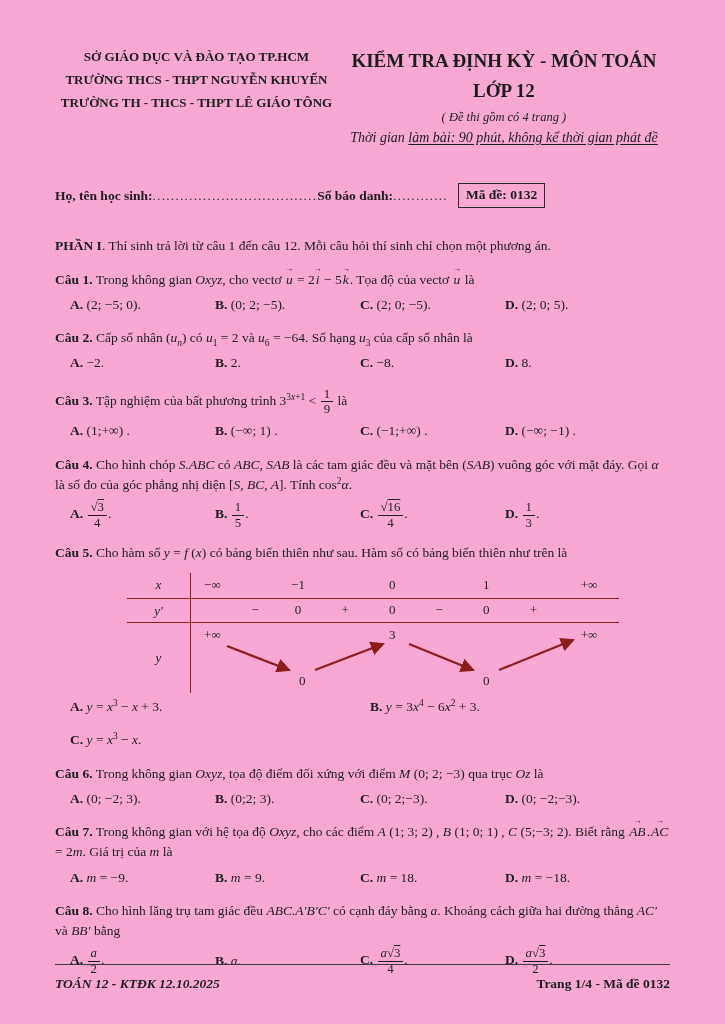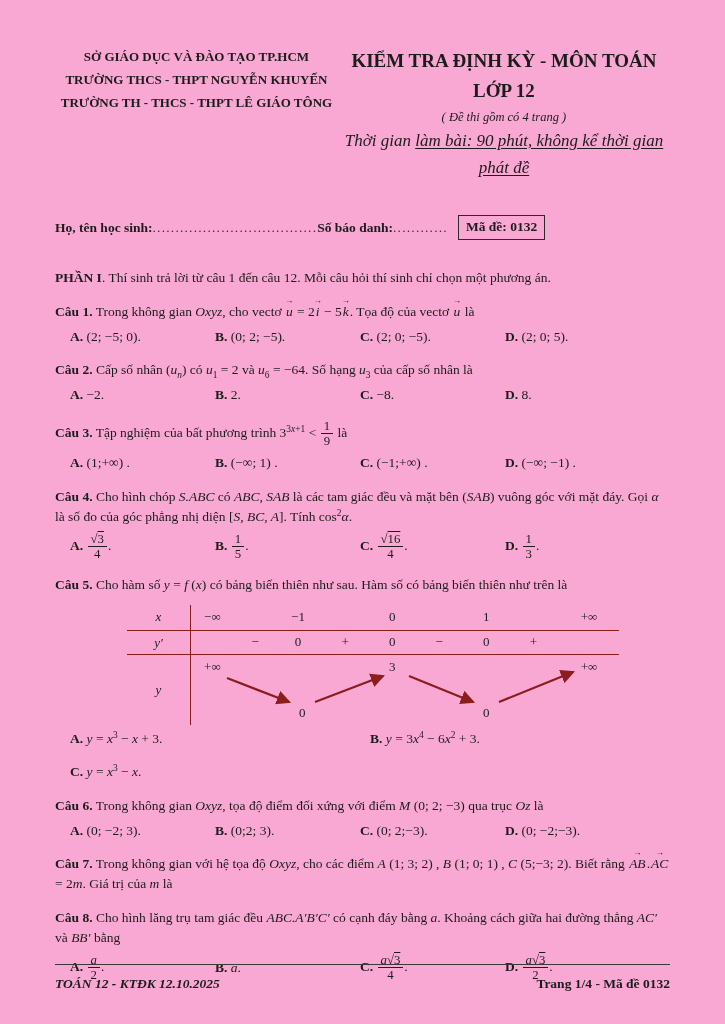--- a/index.html
+++ b/index.html
@@ -11,21 +11,21 @@
     font-family:"Liberation Serif","DejaVu Serif",serif;
     font-size:13.5px; line-height:1.5; overflow:hidden;
     padding:46px 55px 0 55px;
   }
   
   .hdr { display:flex; margin-bottom:34px; }
   .hdr-left { width:46%; text-align:center; font-weight:bold; line-height:1.75; font-size:13px; }
   .hdr-right { width:54%; text-align:center; line-height:1.6; }
   .hdr-title { font-weight:bold; font-size:19px; }
   .hdr-sub { font-style:italic; font-size:12.5px; }
-  .hdr-time { font-style:italic; font-size:17px; }
+  .hdr-time { font-style:italic; font-size:14px; }
   .hdr-time u { text-underline-offset:2px; }
   
   .student { display:flex; align-items:center; gap:0; margin-bottom:28px; white-space:nowrap; }
   .student b { font-weight:bold; }
   .dots { letter-spacing:1.2px; color:#333; overflow:hidden; }
   .code-box { border:1.4px solid #2a2a2a; font-weight:bold; padding:1px 7px 2px; margin-left:10px; }
   
   .part { margin:0 0 4px 0; }
   .part b { font-weight:bold;margin-top:24px; }
   .q-block { margin-top:13px; }
@@ -196,20 +196,26 @@
     <div class="opts">
       <span class="opt"><b class="okey">A.</b> <span>(0; −2; 3).</span></span>
       <span class="opt"><b class="okey">B.</b> <span>(0;2; 3).</span></span>
       <span class="opt"><b class="okey">C.</b> <span>(0; 2;−3).</span></span>
       <span class="opt"><b class="okey">D.</b> <span>(0; −2;−3).</span></span>
     </div>
   </div>
 
   <div class="q-block">
     <p class="q"><b class="qlabel">Câu 7.</b> <span>Trong không gian với hệ tọa độ <i>Oxyz</i>, cho các điểm <i>A</i> (1; 3; 2) , <i>B</i> (1; 0; 1) , <i>C</i> (5;−3; 2). Biết rằng <span class="vec">AB</span>.<span class="vec">AC</span> = 2<i>m</i>. Giá trị của <i>m</i> là</span></p>
+    <div class="opts">
+      <span class="opt"><b class="okey">A.</b> <span><i>m</i> = −9.</span></span>
+      <span class="opt"><b class="okey">B.</b> <span><i>m</i> = 9.</span></span>
+      <span class="opt"><b class="okey">C.</b> <span><i>m</i> = 18.</span></span>
+      <span class="opt"><b class="okey">D.</b> <span><i>m</i> = −18.</span></span>
+    </div>
   </div>
 
   <div class="q-block">
     <p class="q"><b class="qlabel">Câu 8.</b> <span>Cho hình lăng trụ tam giác đều <i>ABC.A′B′C′</i> có cạnh đáy bằng <i>a</i>. Khoảng cách giữa hai đường thẳng <i>AC′</i> và <i>BB′</i> bằng</span></p>
     <div class="opts">
       <span class="opt"><b class="okey">A.</b> <span><span class="fr"><span class="n"><i>a</i></span><span class="d">2</span></span>.</span></span>
       <span class="opt"><b class="okey">B.</b> <span><i>a</i>.</span></span>
       <span class="opt"><b class="okey">C.</b> <span><span class="fr"><span class="n"><i>a</i>√<span class="ov">3</span></span><span class="d">4</span></span>.</span></span>
       <span class="opt"><b class="okey">D.</b> <span><span class="fr"><span class="n"><i>a</i>√<span class="ov">3</span></span><span class="d">2</span></span>.</span></span>
     </div>

